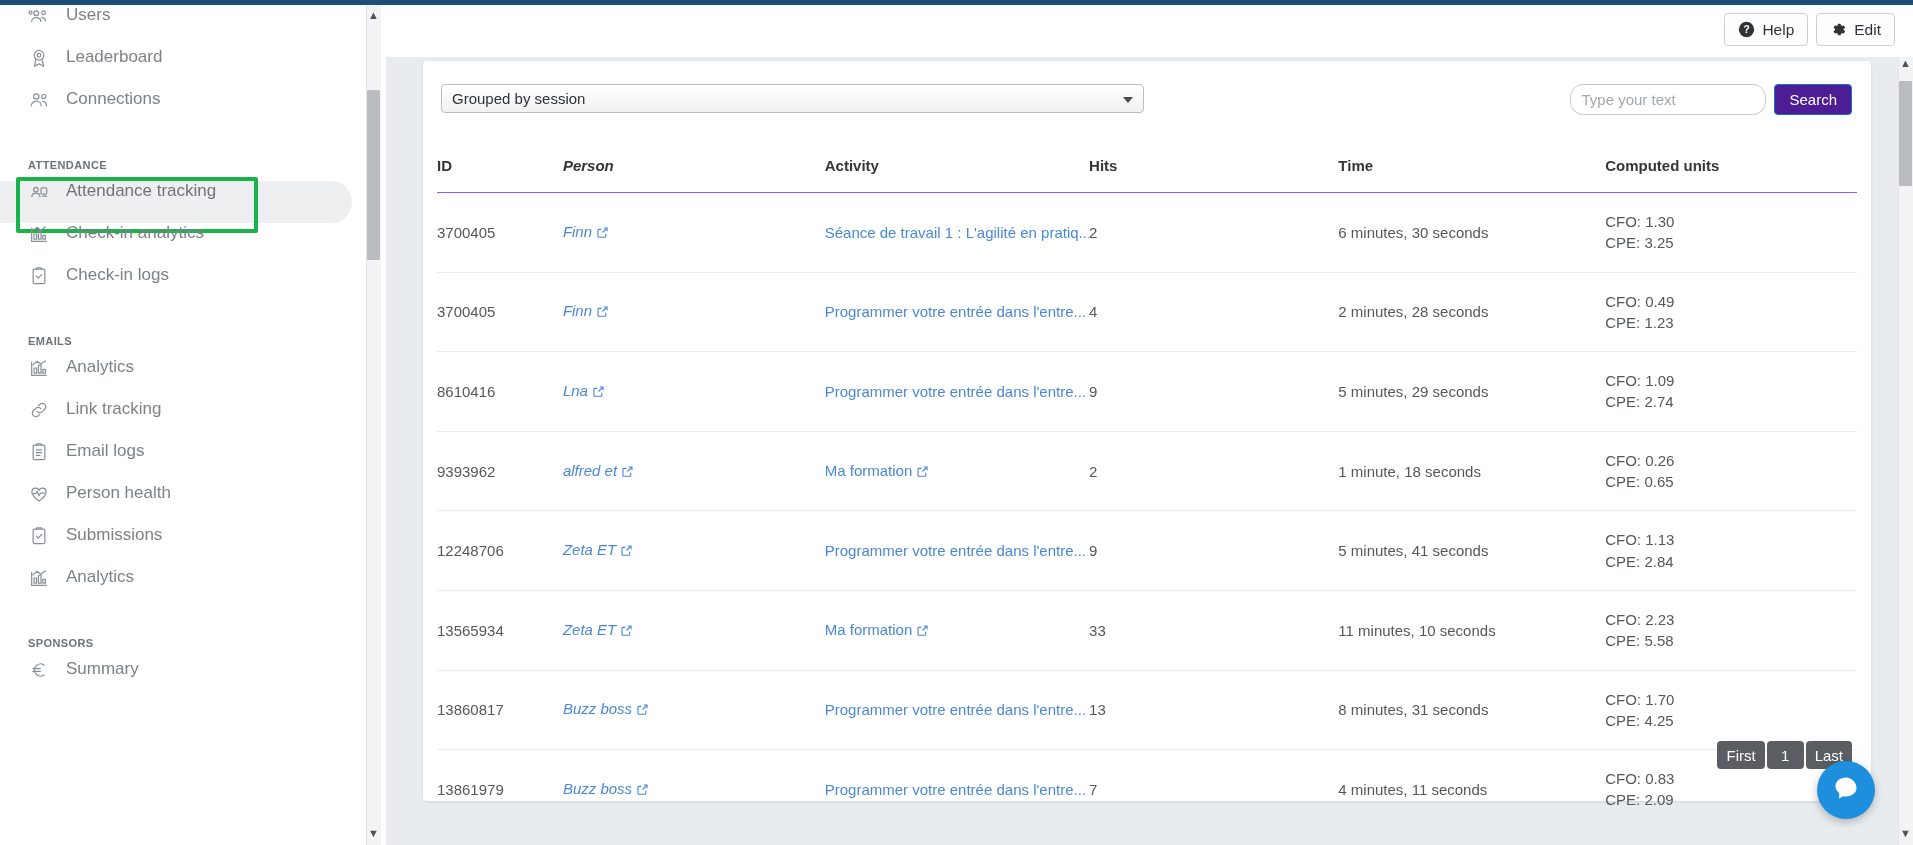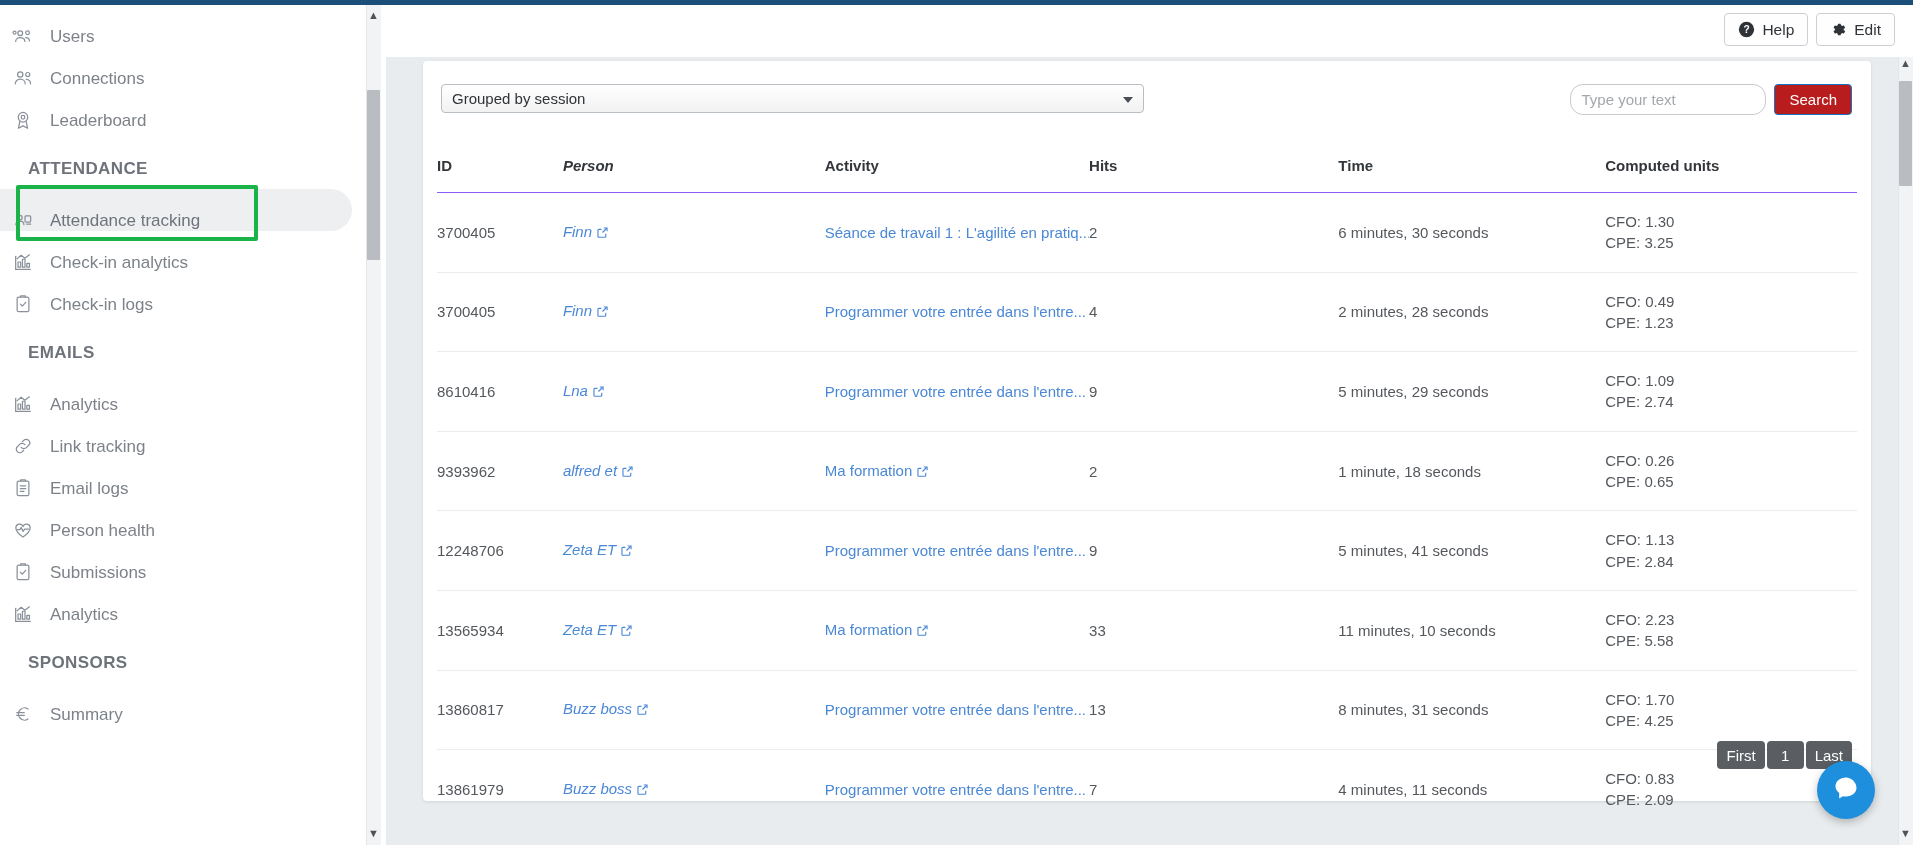--- a/index.html
+++ b/index.html
@@ -31,23 +31,23 @@
   .sidebar {
     position: absolute;
     top: 5px; left: 0;
     width: 386px;
     height: 840px;
     background: #ffffff;
     overflow: hidden;
   }
   .nav-item {
     display: flex;
-    align-items: flex-end;
+    align-items: flex-start;
     height: 42px;
-    padding-left: 10px;
+    padding-left: 26px;
     color: #7d8289;
     font-size: 17px;
     cursor: pointer;
     position: relative;
   }
   .nav-item .nav-ico {
     width: 26px;
     height: 22px;
     margin-right: 14px;
     flex: 0 0 26px;
@@ -70,21 +70,21 @@
     position: absolute;
     left: 16px; top: -4px;
     width: 234px; height: 48px;
     border: 4px solid #1ab34a;
     border-radius: 2px;
     pointer-events: none;
   }
 
   .nav-section {
     padding: 28px 0 10px 28px;
-    font-size: 17px;
+    font-size: 11px;
     font-weight: bold;
     letter-spacing: 0.4px;
     color: #6e737a;
   }
 
   
   .sb-track {
     position: absolute;
     top: 5px;
     left: 366px;
@@ -212,21 +212,21 @@
     font-family: "Liberation Sans", sans-serif;
     outline: none;
     background: #fff;
   }
   .search-input::placeholder { color: #a3a8ad; }
   .search-btn {
     height: 31px;
     padding: 0 14px;
     border: 1px solid #1273c4;
     border-radius: 4px;
-    background: #b91c1c;
+    background: #4c1d95;
     color: #ffffff;
     font-size: 15px;
     font-family: "Liberation Sans", sans-serif;
     cursor: pointer;
   }
 
   
   .tbl {
     position: absolute;
     top: 88px;
@@ -359,37 +359,37 @@
             <circle cx="17" cy="8.4" r="2" fill="none" stroke="#8a9099" stroke-width="1.35" stroke-linecap="round" stroke-linejoin="round"></circle>
             <path d="M15 13.8c2.3 0 4 1.5 4 3.6" fill="none" stroke="#8a9099" stroke-width="1.35" stroke-linecap="round" stroke-linejoin="round"></path>
             <circle cx="2.8" cy="8.4" r="1.6" fill="none" stroke="#8a9099" stroke-width="1.35" stroke-linecap="round" stroke-linejoin="round"></circle>
           </svg>
         </span>
         <span class="nav-label">Users</span>
       </div>
       <div class="nav-item">
         <span class="nav-ico">
           <svg width="22" height="22" viewBox="0 0 24 24">
+            <circle cx="12" cy="9" r="5.2" fill="none" stroke="#8a9099" stroke-width="1.35" stroke-linecap="round" stroke-linejoin="round"></circle>
+            <circle cx="12" cy="9" r="2" fill="none" stroke="#8a9099" stroke-width="1.35" stroke-linecap="round" stroke-linejoin="round"></circle>
+            <path d="M8.6 13.6 7 21l5-2.6 5 2.6-1.6-7.4" fill="none" stroke="#8a9099" stroke-width="1.35" stroke-linecap="round" stroke-linejoin="round"></path>
+          </svg>
+        </span>
+        <span class="nav-label">Leaderboard</span>
+      </div>
+      <div class="nav-item">
+        <span class="nav-ico">
+          <svg width="22" height="22" viewBox="0 0 24 24">
             <circle cx="9" cy="8.2" r="2.9" fill="none" stroke="#8a9099" stroke-width="1.35" stroke-linecap="round" stroke-linejoin="round"></circle>
             <path d="M3.6 18.4c0-3 2.4-5.2 5.4-5.2s5.4 2.2 5.4 5.2" fill="none" stroke="#8a9099" stroke-width="1.35" stroke-linecap="round" stroke-linejoin="round"></path>
             <circle cx="17.2" cy="8.2" r="2.2" fill="none" stroke="#8a9099" stroke-width="1.35" stroke-linecap="round" stroke-linejoin="round"></circle>
             <path d="M15.6 13.6c2.6.2 4.6 2.3 4.6 4.8" fill="none" stroke="#8a9099" stroke-width="1.35" stroke-linecap="round" stroke-linejoin="round"></path>
           </svg>
         </span>
         <span class="nav-label">Connections</span>
-      </div>
-      <div class="nav-item">
-        <span class="nav-ico">
-          <svg width="22" height="22" viewBox="0 0 24 24">
-            <circle cx="12" cy="9" r="5.2" fill="none" stroke="#8a9099" stroke-width="1.35" stroke-linecap="round" stroke-linejoin="round"></circle>
-            <circle cx="12" cy="9" r="2" fill="none" stroke="#8a9099" stroke-width="1.35" stroke-linecap="round" stroke-linejoin="round"></circle>
-            <path d="M8.6 13.6 7 21l5-2.6 5 2.6-1.6-7.4" fill="none" stroke="#8a9099" stroke-width="1.35" stroke-linecap="round" stroke-linejoin="round"></path>
-          </svg>
-        </span>
-        <span class="nav-label">Leaderboard</span>
       </div>
       <div class="nav-section">ATTENDANCE</div>
       <div class="nav-item active highlighted">
         <span class="nav-ico">
           <svg width="22" height="22" viewBox="0 0 24 24">
             <circle cx="8.6" cy="9.4" r="2.5" fill="none" stroke="#8a9099" stroke-width="1.35" stroke-linecap="round" stroke-linejoin="round"></circle>
             <path d="M4.2 17.2c0-2.4 2-4 4.4-4s4.4 1.6 4.4 4" fill="none" stroke="#8a9099" stroke-width="1.35" stroke-linecap="round" stroke-linejoin="round"></path>
             <rect x="14.2" y="7.6" width="6.2" height="6.6" rx="1" fill="none" stroke="#8a9099" stroke-width="1.35" stroke-linecap="round" stroke-linejoin="round"></rect>
             <path d="M16 16.6h4.4" fill="none" stroke="#8a9099" stroke-width="1.35" stroke-linecap="round" stroke-linejoin="round"></path>
           </svg>

